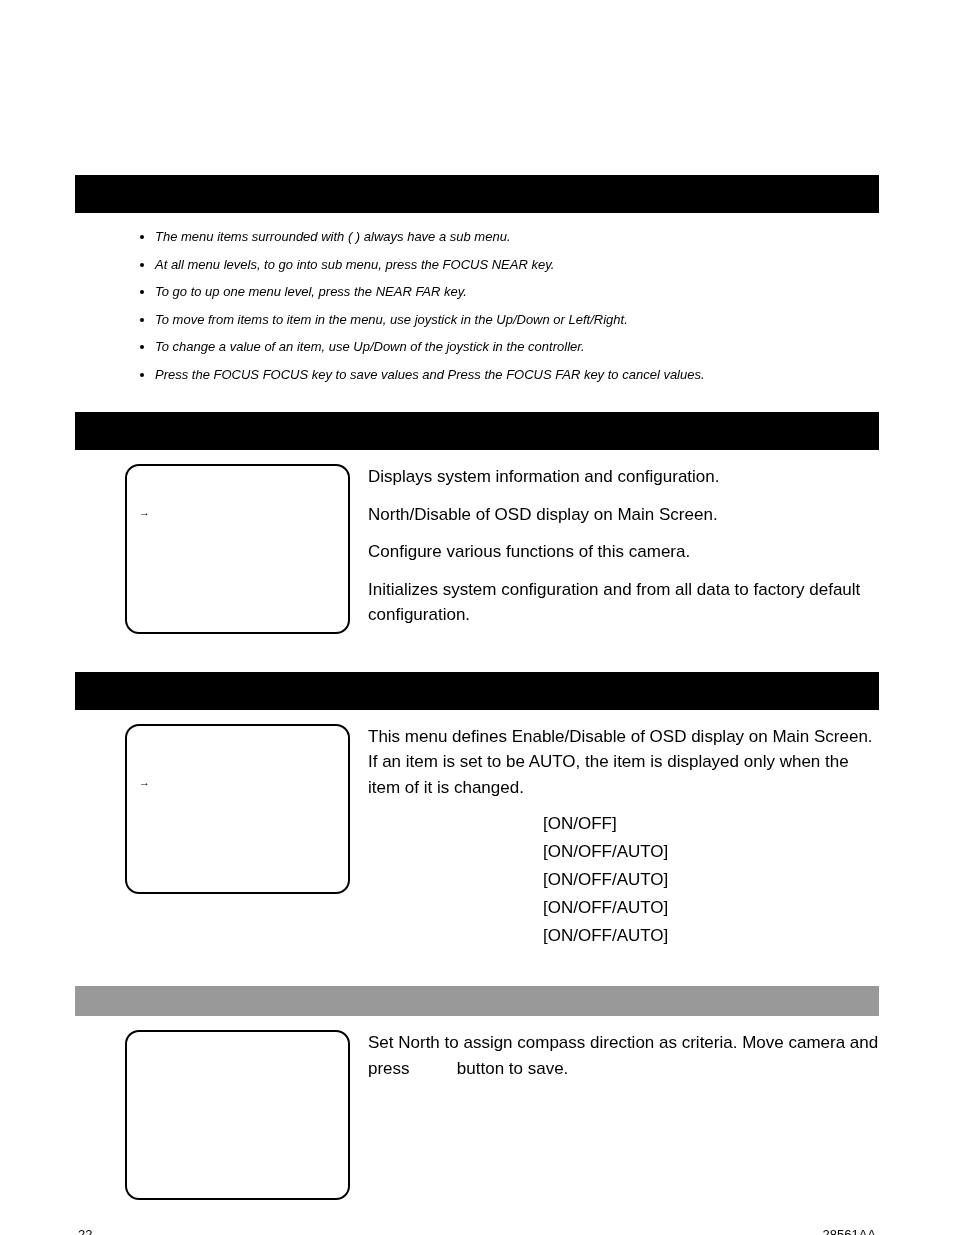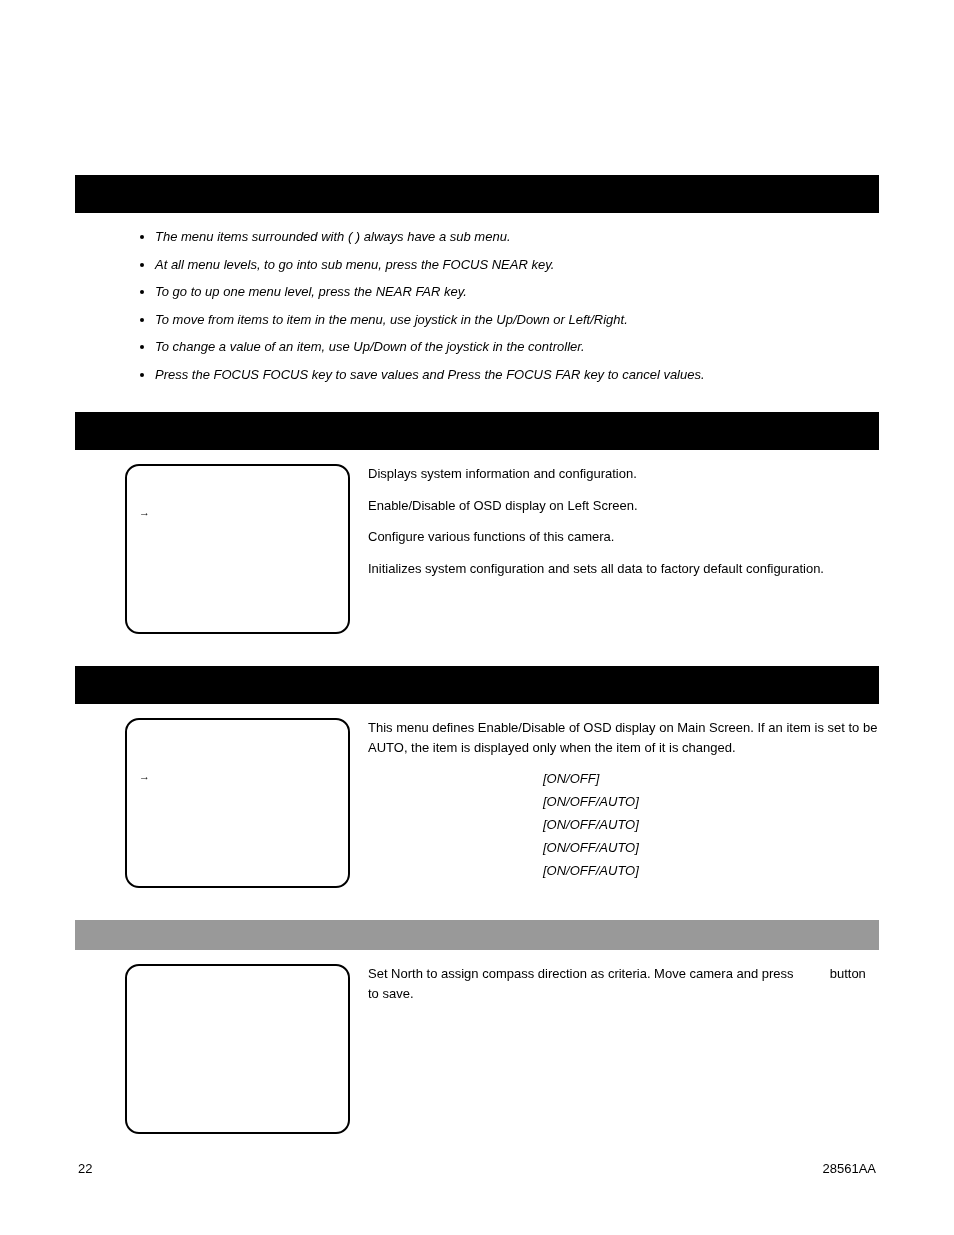--- a/index.html
+++ b/index.html
@@ -60,30 +60,29 @@
       position: relative;
     }
     .screen-box .arrow {
       position: absolute;
       left: 12px;
       font-size: 11px;
     }
     .content-col {
       flex: 1;
       padding-left: 18px;
-      font-size: 13px;
+      font-size: 17px;
     }
     .content-col p {
       margin-bottom: 12px;
       line-height: 1.5;
     }
     .val-row {
       display: flex;
       margin-bottom: 8px;
-      font-style: italic;
     }
     .val-label {
       width: 175px;
     }
     .val-opts {
     }
     .footer {
       position: absolute;
       bottom: 30px;
       left: 78px;
@@ -109,23 +108,23 @@
   <li>Press the FOCUS FOCUS key to save values and Press the FOCUS FAR key to cancel values.</li>
 </ul>
 
 <div class="section-header-black"></div>
 <div class="block">
   <div class="screen-box">
     <span class="arrow" style="top:38px;">→</span>
   </div>
   <div class="content-col">
     <p>Displays system information and configuration.</p>
-    <p>Enable/Disable of OSD display on Left Screen.</p>
+    <p>North/Disable of OSD display on Main Screen.</p>
     <p>Configure various functions of this camera.</p>
-    <p>Initializes system configuration and sets all data to factory default configuration.</p>
+    <p>Initializes system configuration and from all data to factory default configuration.</p>
   </div>
 </div>
 
 <div class="section-header-black"></div>
 <div class="block">
   <div class="screen-box">
     <span class="arrow" style="top:48px;">→</span>
   </div>
   <div class="content-col">
     <p style="margin-bottom:14px;">This menu defines Enable/Disable of OSD display on Main Screen. If an item is set to be AUTO, the item is displayed only when the item of it is changed.</p>

